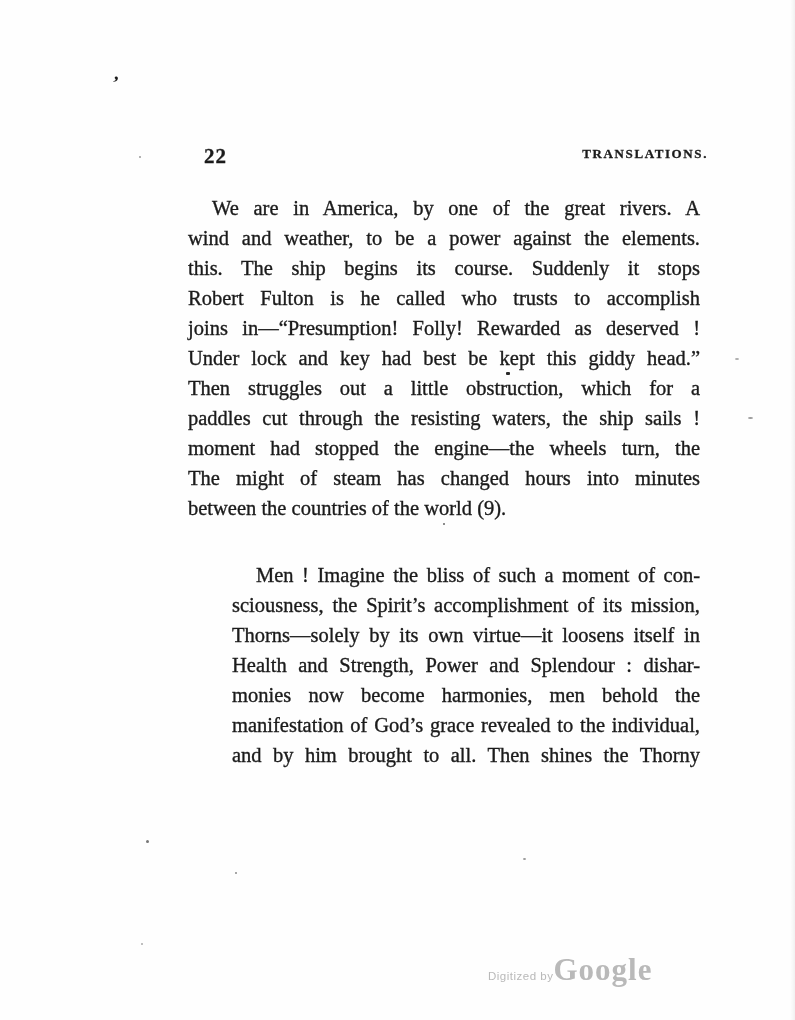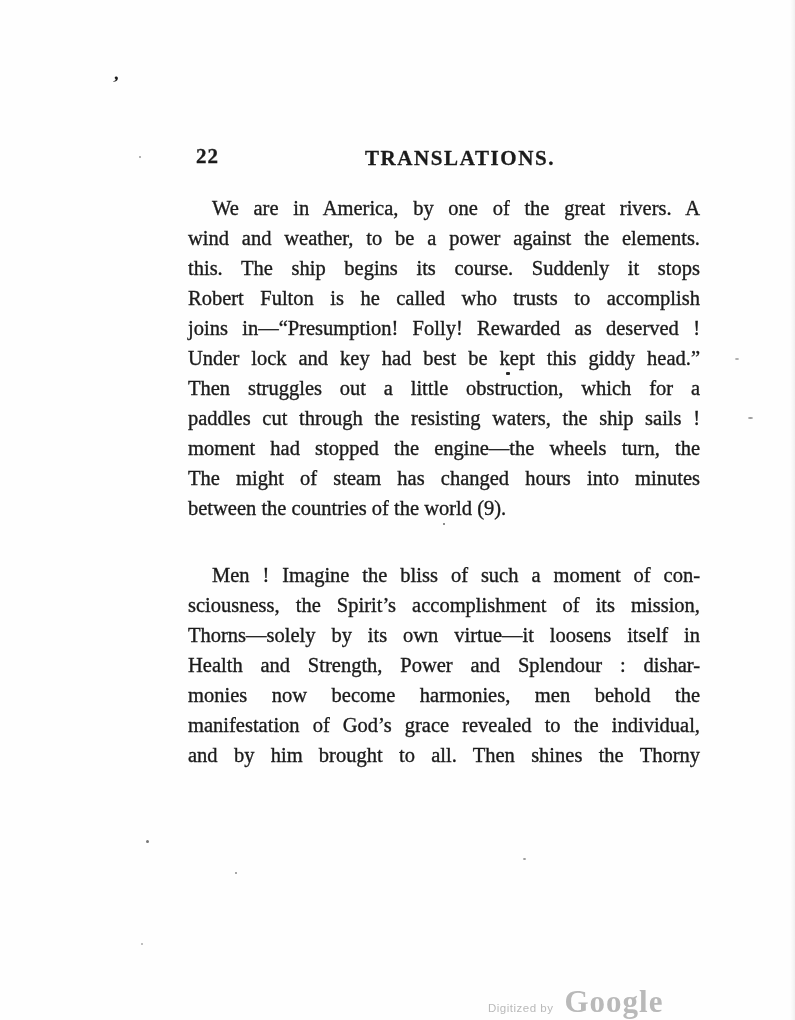--- a/index.html
+++ b/index.html
@@ -19,48 +19,47 @@
   .scan-page{position:absolute;inset:0;}
   
   .scan-edge{
     position:absolute;top:0;right:0;width:5px;height:100%;
     background:linear-gradient(to right,rgba(0,0,0,0),rgba(0,0,0,0.05));
   }
   .page-header{
     position:absolute;left:188px;top:144px;width:512px;height:26px;
   }
   .page-number{
-    position:absolute;left:8px;top:0;
+    position:absolute;left:16px;top:0;
     font-size:21px;font-weight:bold;letter-spacing:1px;
     -webkit-text-stroke:0.3px var(--ink);
   }
   .running-title{
-    position:absolute;left:16px;top:2px;width:100%;
-    text-align:center;
-    font-size:21px;font-weight:bold;letter-spacing:1.6px;
+    position:absolute;left:8px;top:2px;width:100%;
+    text-align:right;
+    font-size:13px;font-weight:bold;letter-spacing:1.6px;
     -webkit-text-stroke:0.3px var(--ink);
   }
   .text-block{
     position:absolute;left:188px;top:193px;width:512px;
     font-size:20.5px;line-height:30px;
     -webkit-text-stroke:0.35px var(--ink);
   }
-  .paragraph + .paragraph{margin-top:37px;}
+  .paragraph + .paragraph{margin-top:37px;margin-left:44px;}
   .line{
     text-align:justify;
     text-align-last:justify;
     white-space:nowrap;
   }
   .line.first{padding-left:24px;}
   .line.last{text-align-last:left;}
   .watermark{
     position:absolute;left:488px;top:952px;
-    display:flex;align-items:baseline;gap:11px;
+    display:flex;align-items:baseline;gap:0;
     color:var(--wm);
-    margin-top:32px;
   }
   .wm-prefix{
     font-family:"Liberation Sans", sans-serif;
     font-size:11.5px;letter-spacing:0.5px;
   }
   .wm-logo{
     font-family:"Liberation Serif", serif;
     font-size:31px;letter-spacing:1px;font-weight:bold;
   }
   

